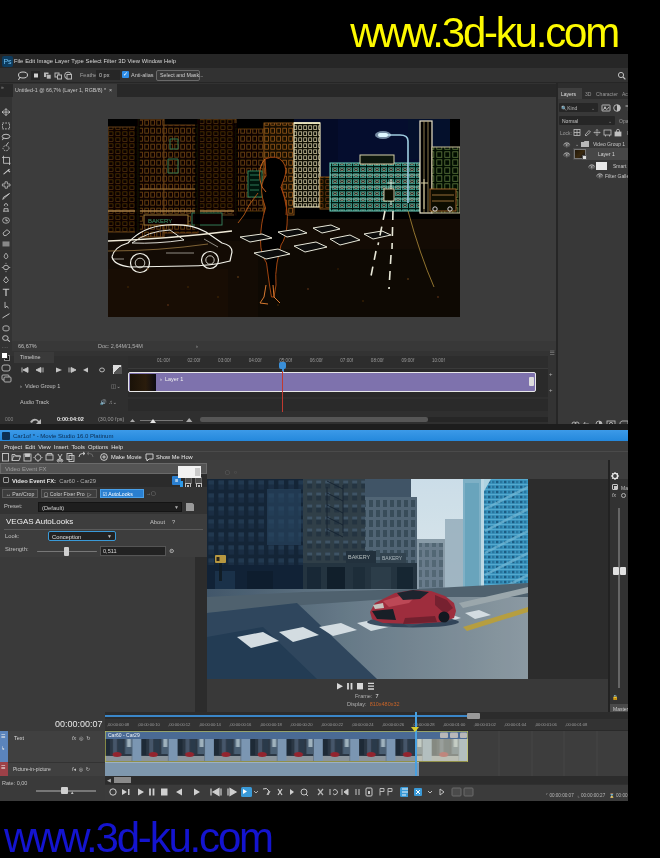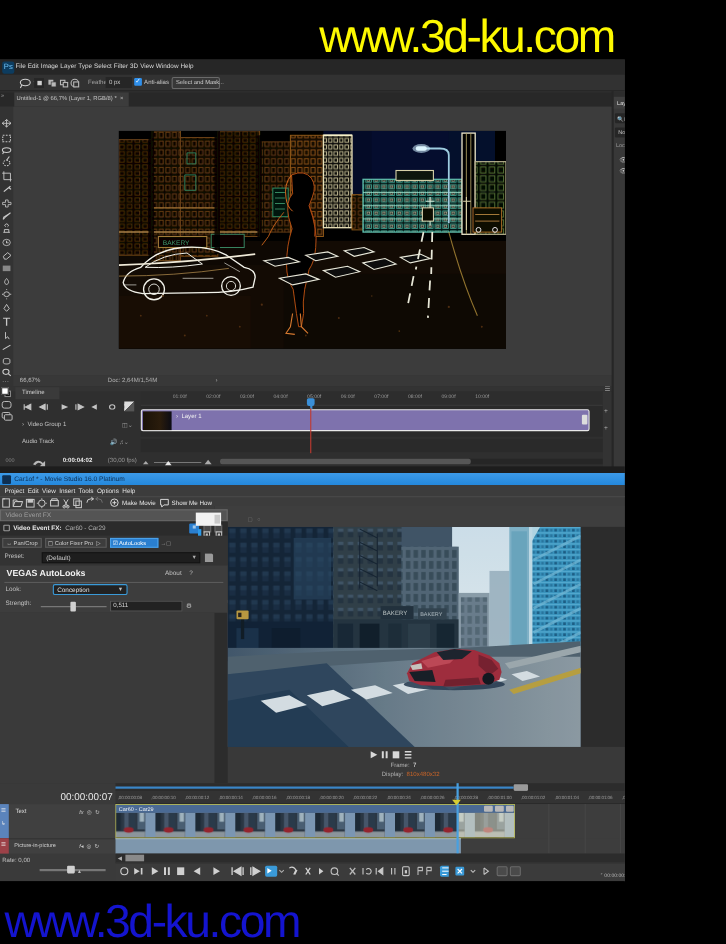--- a/index.html
+++ b/index.html
@@ -1,18 +1,18 @@
 <!DOCTYPE html>
 <html><head>
 <meta charset="utf-8">
 <style>
   html,body{margin:0;padding:0;background:#000;}
   *{box-sizing:border-box;}
   body{font-family:"Liberation Sans", sans-serif;}
-  #page{position:relative;width:568px;height:858px;background:#000;overflow:hidden;}
+  #page{position:relative;width:628px;height:858px;background:#000;overflow:hidden;}
   .abs{position:absolute;}
   .txt{white-space:nowrap;}
 </style>
 </head>
 <body>
 <div id="page">
 
 <div class="abs" style="left:0;top:0;width:660px;height:54px;background:#000;"></div>
 <div class="abs txt" style="right:10px;top:12px;font-size:42px;line-height:1;color:#fdf900;letter-spacing:-2.2px;">www.3d-ku.com</div>
 
@@ -490,21 +490,21 @@
     <div class="abs txt" style="left:146px;top:27px;font-size:5px;color:#9a9a9a;">→▢</div>
 
     <div class="abs" style="left:0;top:37px;width:207px;height:14px;background:#333;"></div>
     <div class="abs txt" style="left:4px;top:40px;font-size:5.8px;color:#c0c0c0;">Preset:</div>
     <div class="abs" style="left:38px;top:39px;width:144px;height:10px;background:#1e1e1e;border:1px solid #141414;"></div>
     <div class="abs txt" style="left:42px;top:41.5px;font-size:5.8px;color:#d0d0d0;">(Default)</div>
     <div class="abs txt" style="left:174px;top:41px;font-size:5px;color:#b0b0b0;">▼</div>
     <div class="abs" style="left:186px;top:40px;width:8px;height:8px;background:#9a9a9a;clip-path:polygon(0 0,80% 0,100% 20%,100% 100%,0 100%);"></div>
 
     <div class="abs" style="left:0;top:51px;width:207px;height:43px;background:#3d3d3d;"></div>
-    <div class="abs txt" style="left:6px;top:54px;font-size:8px;color:#f0f0f0;font-weight:bold;">VEGAS AutoLooks</div>
+    <div class="abs txt" style="left:6px;top:54px;font-size:8px;color:#f0f0f0;font-weight:normal;">VEGAS AutoLooks</div>
     <div class="abs" style="left:4px;top:66px;width:199px;height:1px;background:#5a5a5a;"></div>
     <div class="abs txt" style="left:150px;top:56px;font-size:5.8px;color:#c0c0c0;">About</div>
     <div class="abs txt" style="left:172px;top:56px;font-size:5.8px;color:#c0c0c0;">?</div>
     <div class="abs txt" style="left:5px;top:70px;font-size:5.8px;color:#c0c0c0;">Look:</div>
     <div class="abs" style="left:48px;top:68px;width:68px;height:10px;background:#222;border:1px solid #3a9ad8;border-radius:2px;"></div>
     <div class="abs txt" style="left:52px;top:70.5px;font-size:5.8px;color:#e0e0e0;">Conception</div>
     <div class="abs txt" style="left:107px;top:70px;font-size:5px;color:#c0c0c0;">▼</div>
     <div class="abs txt" style="left:5px;top:83px;font-size:5.8px;color:#c0c0c0;">Strength:</div>
     <div class="abs" style="left:37px;top:87.5px;width:60px;height:1.5px;background:#777;border-radius:1px;"></div>
     <div class="abs" style="left:64px;top:83.5px;width:5px;height:9px;background:#cfcfcf;border-radius:1px;"></div>

